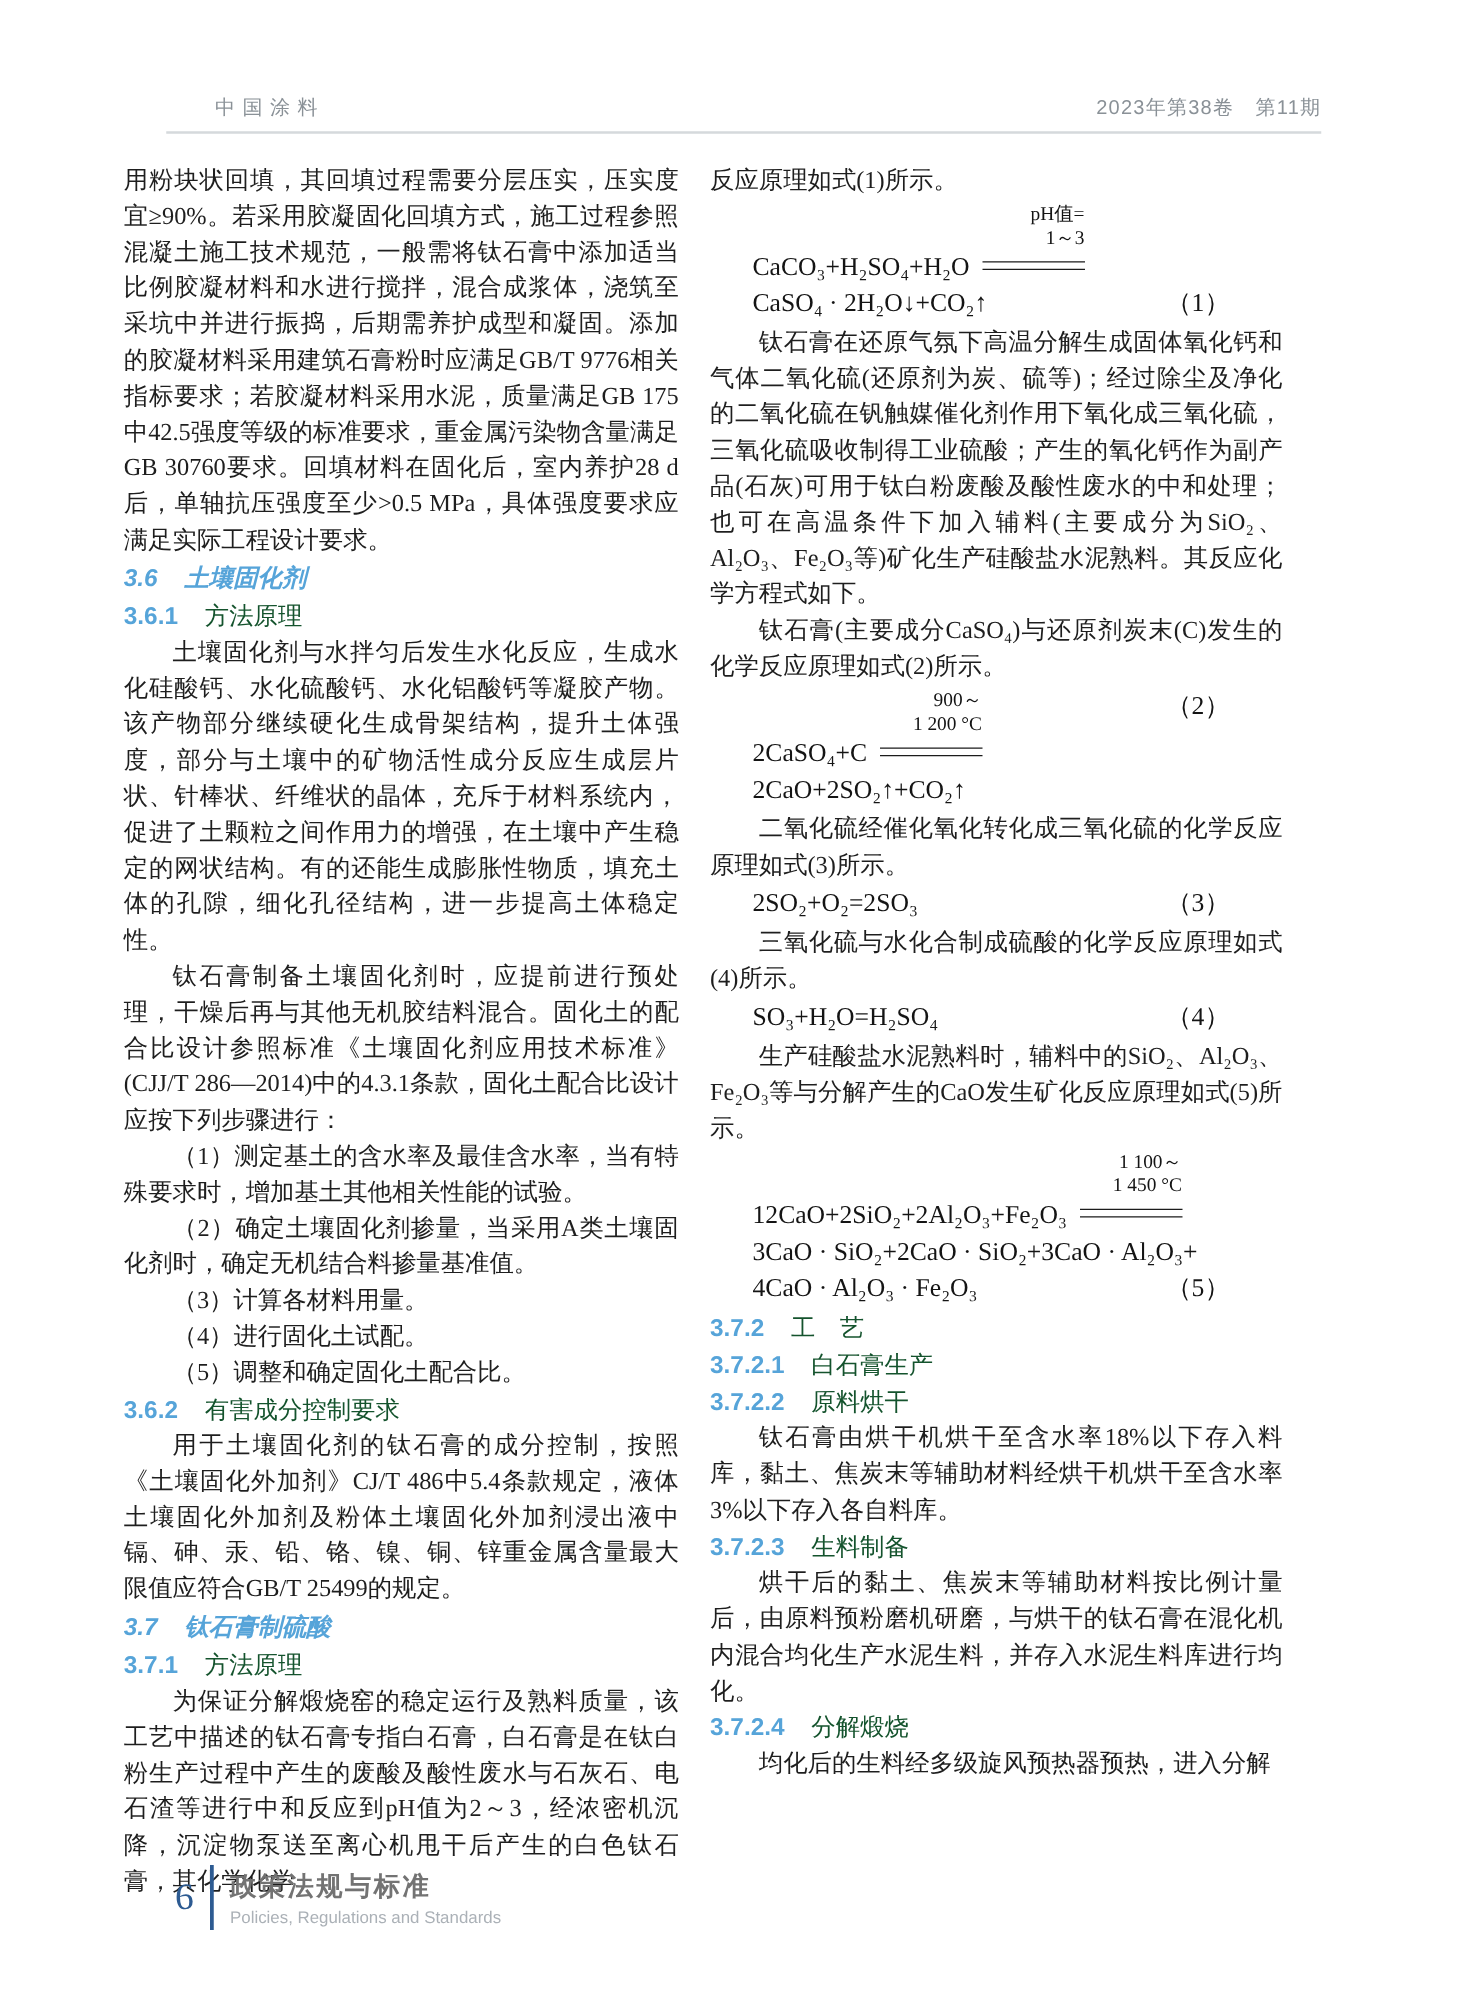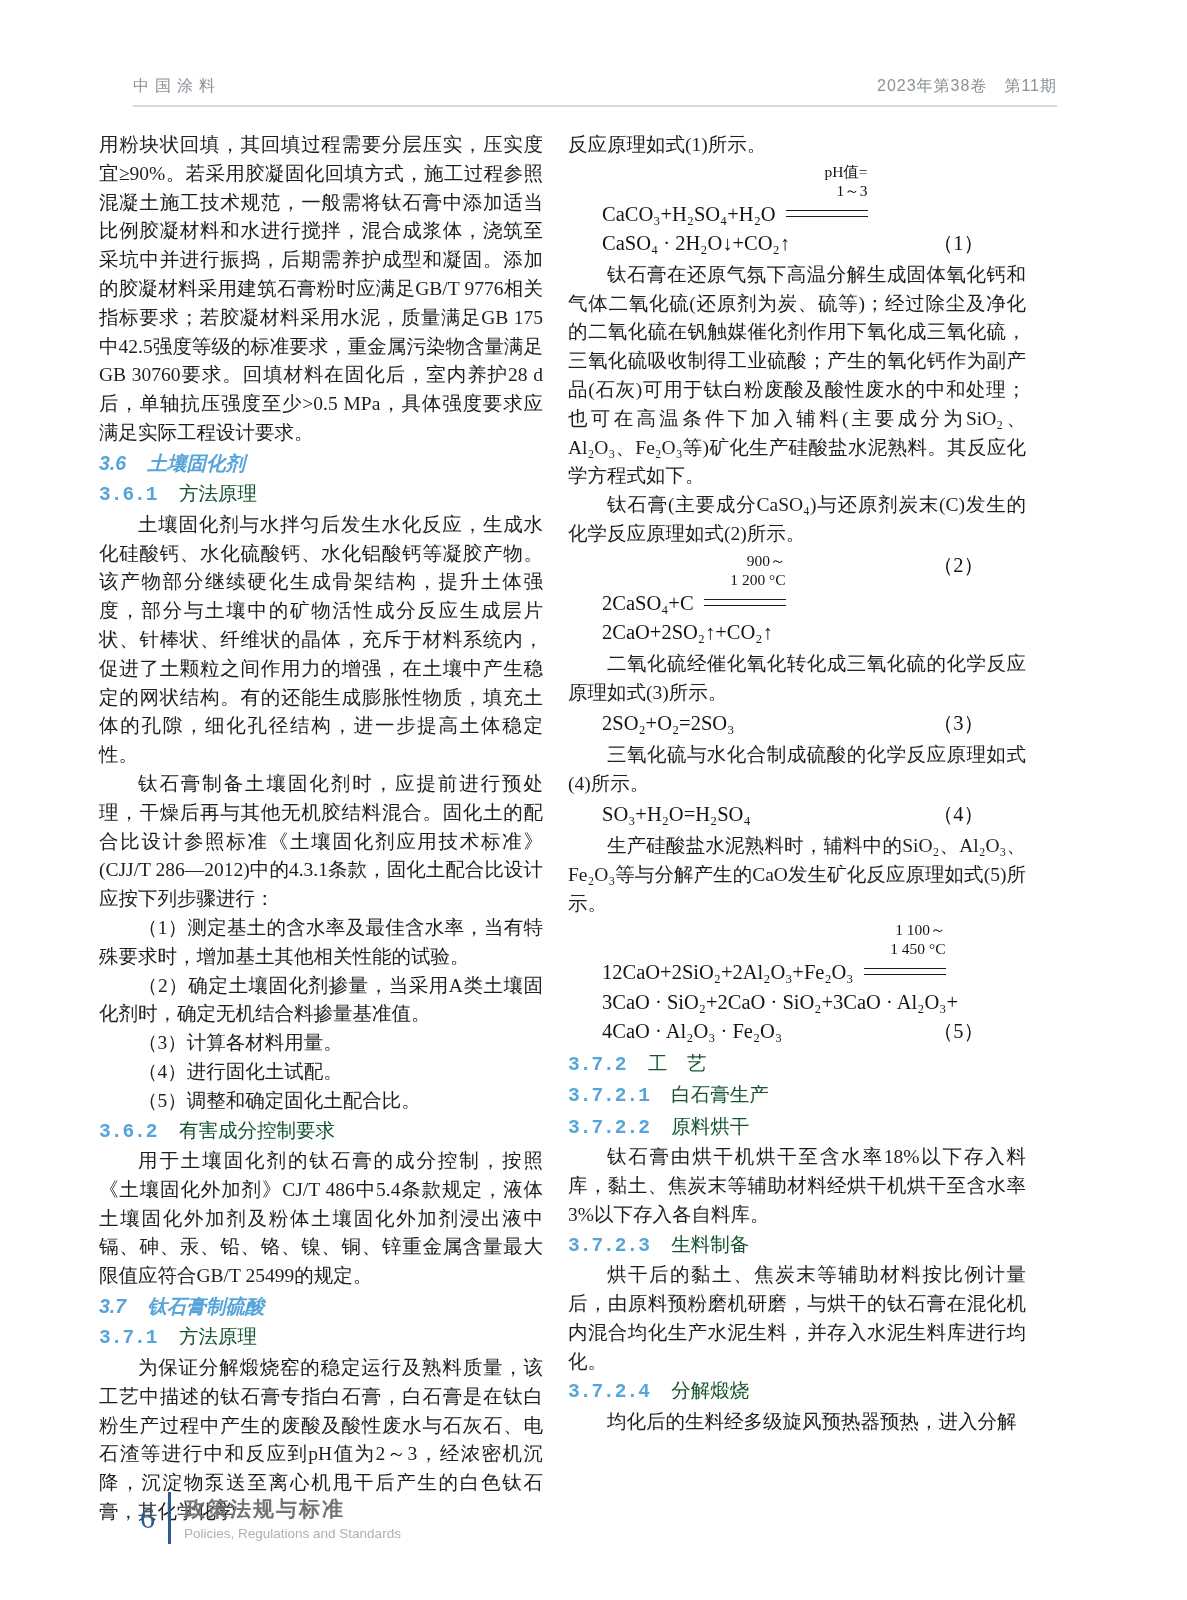--- a/index.html
+++ b/index.html
@@ -12,21 +12,21 @@
     overflow:hidden;
   }
   .header{
     margin:0 130px 0 133px;
     padding-top:76px;padding-bottom:8px;
     display:flex;justify-content:space-between;align-items:flex-end;
     border-bottom:2px solid #d5d9dc;
     font-family:"Liberation Sans","DejaVu Sans",sans-serif;
     color:#8a9197;font-size:16px;
   }
-  .journal-name{letter-spacing:6px;}
+  .journal-name{letter-spacing:6px;margin-left:39px;}
   .issue-info{letter-spacing:1px;}
   .cols{
     margin:24px 130px 0 99px;
     display:flex;gap:25px;
   }
   .col{min-width:0;}
   .col.left{width:444px;}
   .col.right{width:458px;}
   p.body{
     margin:0;
@@ -36,21 +36,21 @@
   }
   p.noind{text-indent:0;}
   .h2{
     font-family:"Liberation Sans","DejaVu Sans",sans-serif;
     font-weight:bold;color:#56a4d9;
     font-size:19.5px;line-height:29.5px;margin:1px 0;font-style:italic;
   }
   .h2 .num{margin-right:1.1em;}
   .h3{font-size:19.5px;line-height:29.5px;margin:0;}
   .h3 .num{
-    color:#56a4d9;font-family:Liberation Mono, monospace;
+    color:#56a4d9;font-family:Liberation Sans, sans-serif;
     font-weight:bold;margin-right:1.1em;
   }
   .h3 .t{
     font-weight:normal;color:#14532d;
     font-family:"Liberation Sans","DejaVu Sans",sans-serif;
   }
   .eq{
     font-size:20.5px;line-height:29.5px;
     padding-left:34px;margin:2px 0;color:#141414;
   }
@@ -102,21 +102,21 @@
     <div class="col left">
       <p class="body noind">用粉块状回填，其回填过程需要分层压实，压实度宜≥90%。若采用胶凝固化回填方式，施工过程参照混凝土施工技术规范，一般需将钛石膏中添加适当比例胶凝材料和水进行搅拌，混合成浆体，浇筑至采坑中并进行振捣，后期需养护成型和凝固。添加的胶凝材料采用建筑石膏粉时应满足GB/T 9776相关指标要求；若胶凝材料采用水泥，质量满足GB 175中42.5强度等级的标准要求，重金属污染物含量满足GB 30760要求。回填材料在固化后，室内养护28 d后，单轴抗压强度至少&gt;0.5 MPa，具体强度要求应满足实际工程设计要求。</p>
 
       <div class="h2">
         <span class="num">3.6</span><span class="t">土壤固化剂</span>
       </div>
       <div class="h3">
         <span class="num">3.6.1</span><span class="t">方法原理</span>
       </div>
       <p class="body">土壤固化剂与水拌匀后发生水化反应，生成水化硅酸钙、水化硫酸钙、水化铝酸钙等凝胶产物。该产物部分继续硬化生成骨架结构，提升土体强度，部分与土壤中的矿物活性成分反应生成层片状、针棒状、纤维状的晶体，充斥于材料系统内，促进了土颗粒之间作用力的增强，在土壤中产生稳定的网状结构。有的还能生成膨胀性物质，填充土体的孔隙，细化孔径结构，进一步提高土体稳定性。</p>
-      <p class="body">钛石膏制备土壤固化剂时，应提前进行预处理，干燥后再与其他无机胶结料混合。固化土的配合比设计参照标准《土壤固化剂应用技术标准》(CJJ/T 286—2012)中的4.3.1条款，固化土配合比设计应按下列步骤进行：</p>
+      <p class="body">钛石膏制备土壤固化剂时，应提前进行预处理，干燥后再与其他无机胶结料混合。固化土的配合比设计参照标准《土壤固化剂应用技术标准》(CJJ/T 286—2014)中的4.3.1条款，固化土配合比设计应按下列步骤进行：</p>
       <p class="body">（1）测定基土的含水率及最佳含水率，当有特殊要求时，增加基土其他相关性能的试验。</p>
       <p class="body">（2）确定土壤固化剂掺量，当采用A类土壤固化剂时，确定无机结合料掺量基准值。</p>
       <p class="body">（3）计算各材料用量。</p>
       <p class="body">（4）进行固化土试配。</p>
       <p class="body">（5）调整和确定固化土配合比。</p>
 
       <div class="h3">
         <span class="num">3.6.2</span><span class="t">有害成分控制要求</span>
       </div>
       <p class="body">用于土壤固化剂的钛石膏的成分控制，按照《土壤固化外加剂》CJ/T 486中5.4条款规定，液体土壤固化外加剂及粉体土壤固化外加剂浸出液中镉、砷、汞、铅、铬、镍、铜、锌重金属含量最大限值应符合GB/T 25499的规定。</p>

